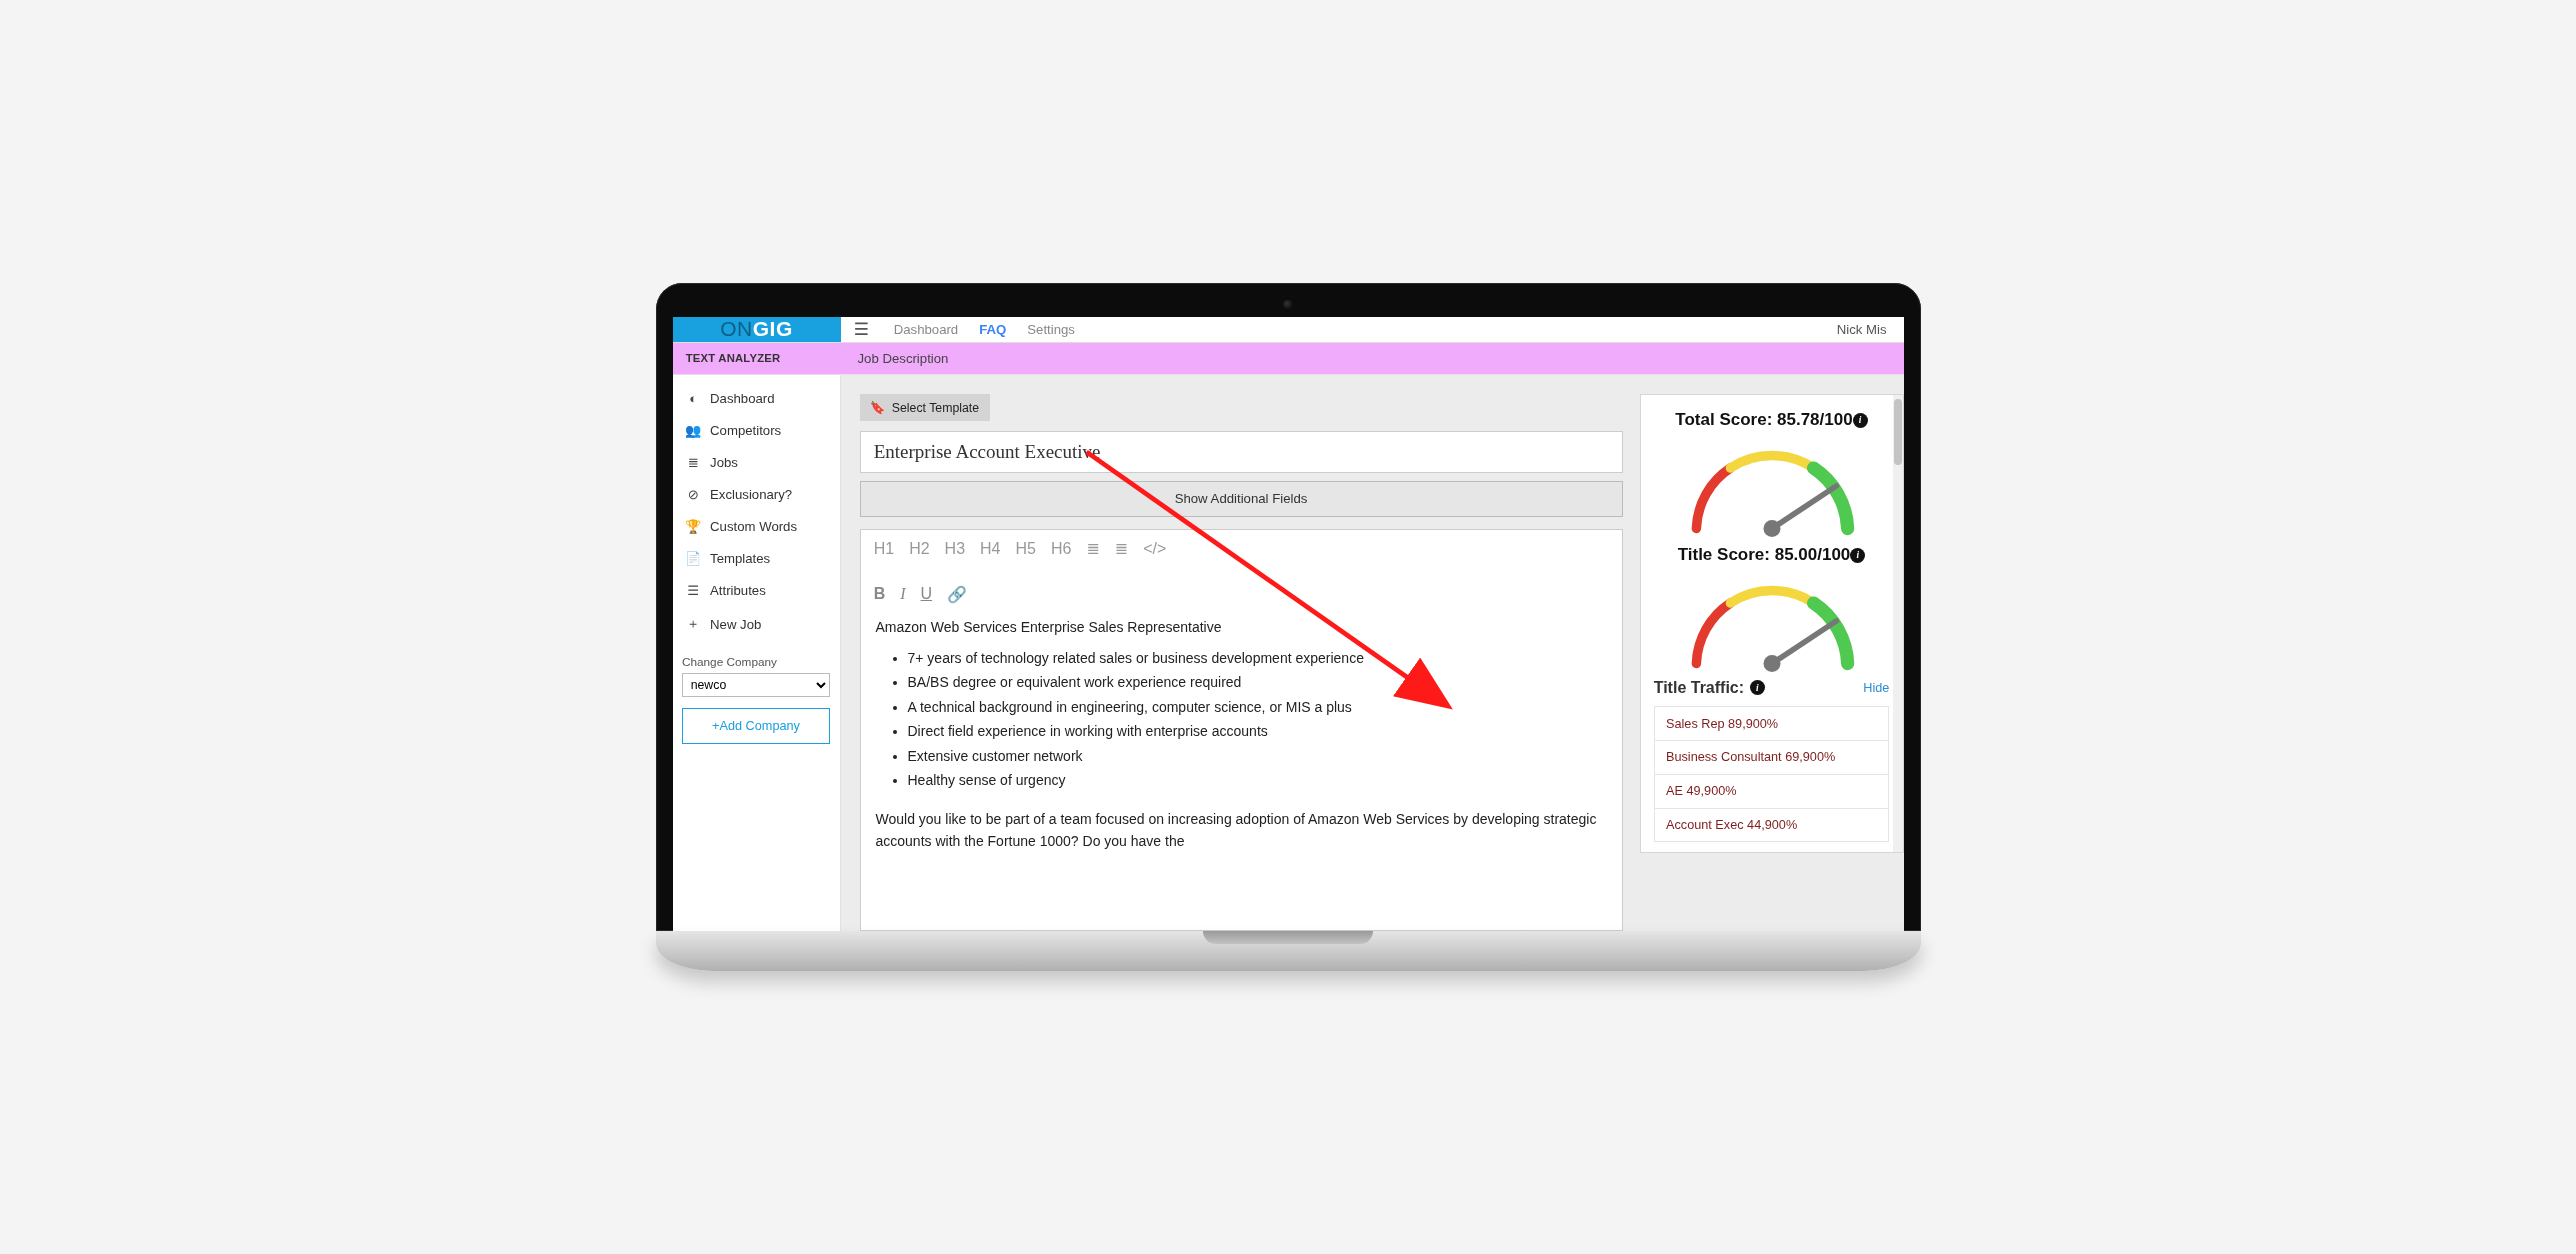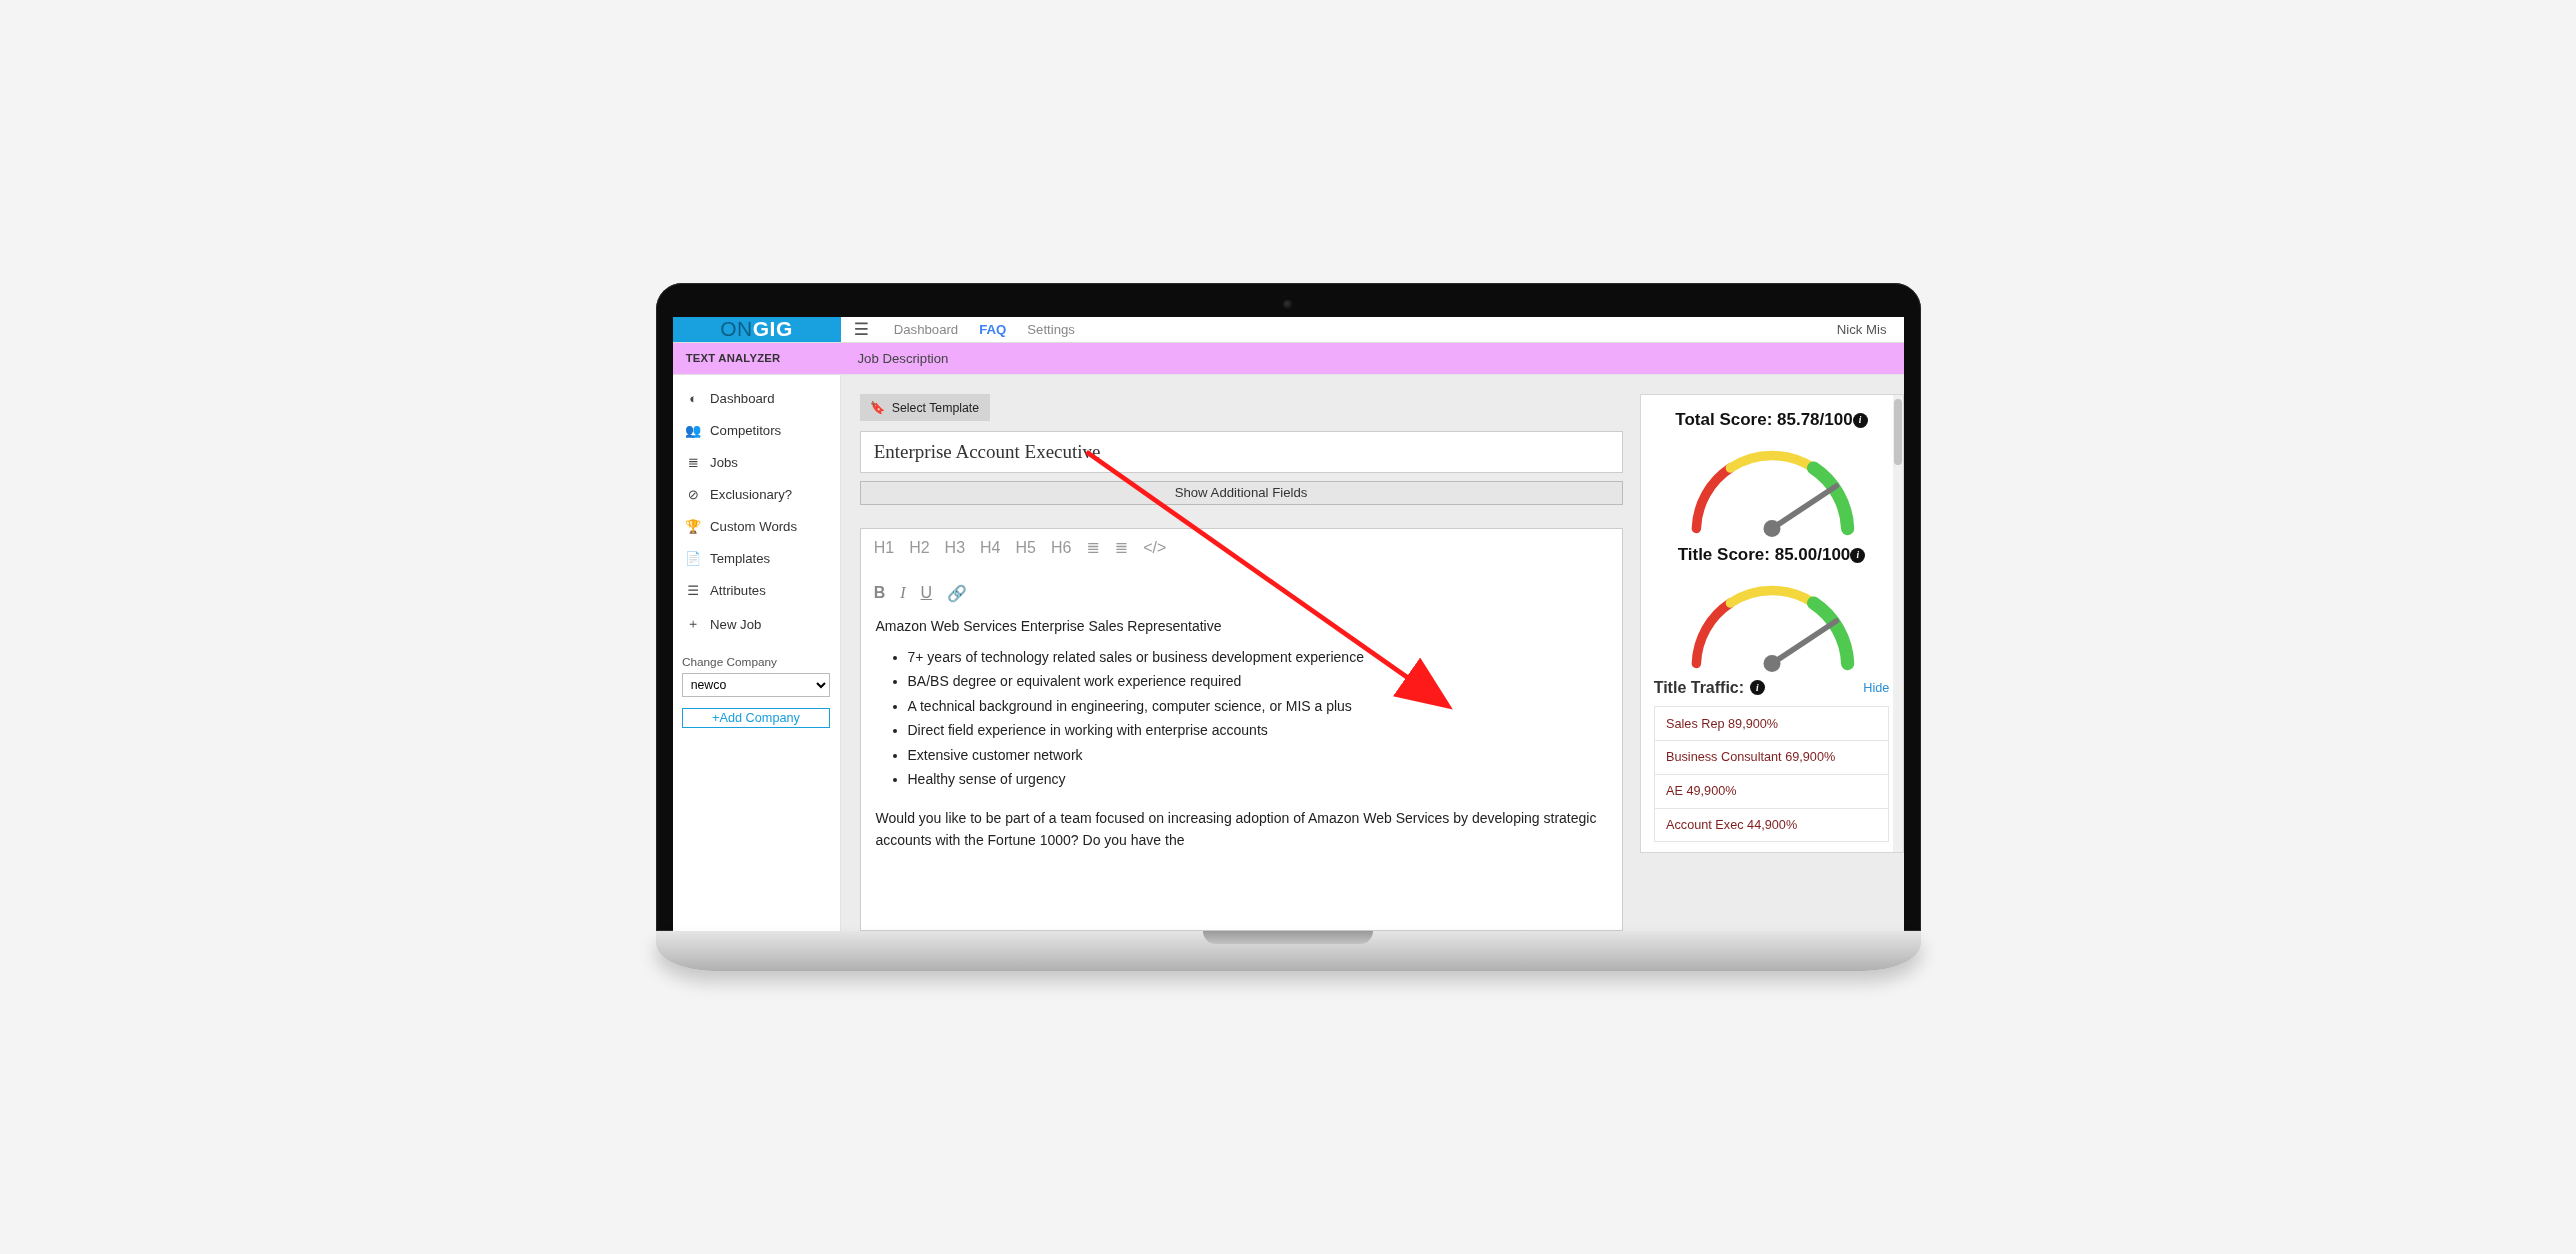--- a/index.html
+++ b/index.html
@@ -82,42 +82,42 @@
     padding:8.5px 13.2px; color:#333; cursor:pointer; font-size:13.2px;
   }
   .nav-item .ic { width:15px; text-align:center; color:#444; }
   .side-label { padding:13.2px 9.4px 3.8px 9.4px; font-size:11.8px; color:#555; }
   .company-select {
     margin:0 9.4px; height:24.5px; font-size:12.3px; background:#fff;
     border:0.9px solid #bbb; padding:0 3.8px;
   }
   .add-company {
     margin:11.3px 9.4px 0 9.4px; border:0.9px solid #19a0de; color:#19a0de;
-    background:#fff; height:20px; font-size:12.7px; cursor:pointer;
+    background:#fff; height:36px; font-size:12.7px; cursor:pointer;
   }
 
   .workspace {
     flex:1; background:#ececec; display:flex; gap:17px; padding:19px 0 0 19px;
     min-width:0; position:relative;
   }
 
   .editor { flex:1; min-width:0; display:flex; flex-direction:column; }
   .tpl-btn {
     align-self:flex-start; background:#d4d4d4; border:none;
     padding:6.6px 11.3px; font-size:12.3px; cursor:pointer; color:#222;
     display:flex; align-items:center; gap:5.7px; margin-bottom:9.4px;
   }
   .title-input {
     background:#fff; border:0.9px solid #ccc; padding:9.4px 13.2px;
     font-family: Georgia, "Times New Roman", serif;
     font-size:19px; margin-bottom:7.6px;
   }
   .show-fields {
-    background:#e6e6e6; border:0.9px solid #bbb; height:24px;
-    font-size:13.2px; cursor:pointer; color:#333; margin-bottom:23px;
+    background:#e6e6e6; border:0.9px solid #bbb; height:36px;
+    font-size:13.2px; cursor:pointer; color:#333; margin-bottom:12px;
   }
   .rte {
     flex:1; background:#fff; border:0.9px solid #ccc;
     display:flex; flex-direction:column; min-height:0;
   }
   .rte-toolbar {
     padding:9.4px 13.2px; color:#888;
     display:flex; flex-wrap:wrap; gap:13.2px 15px; font-size:15px;
     align-items:center;
   }

